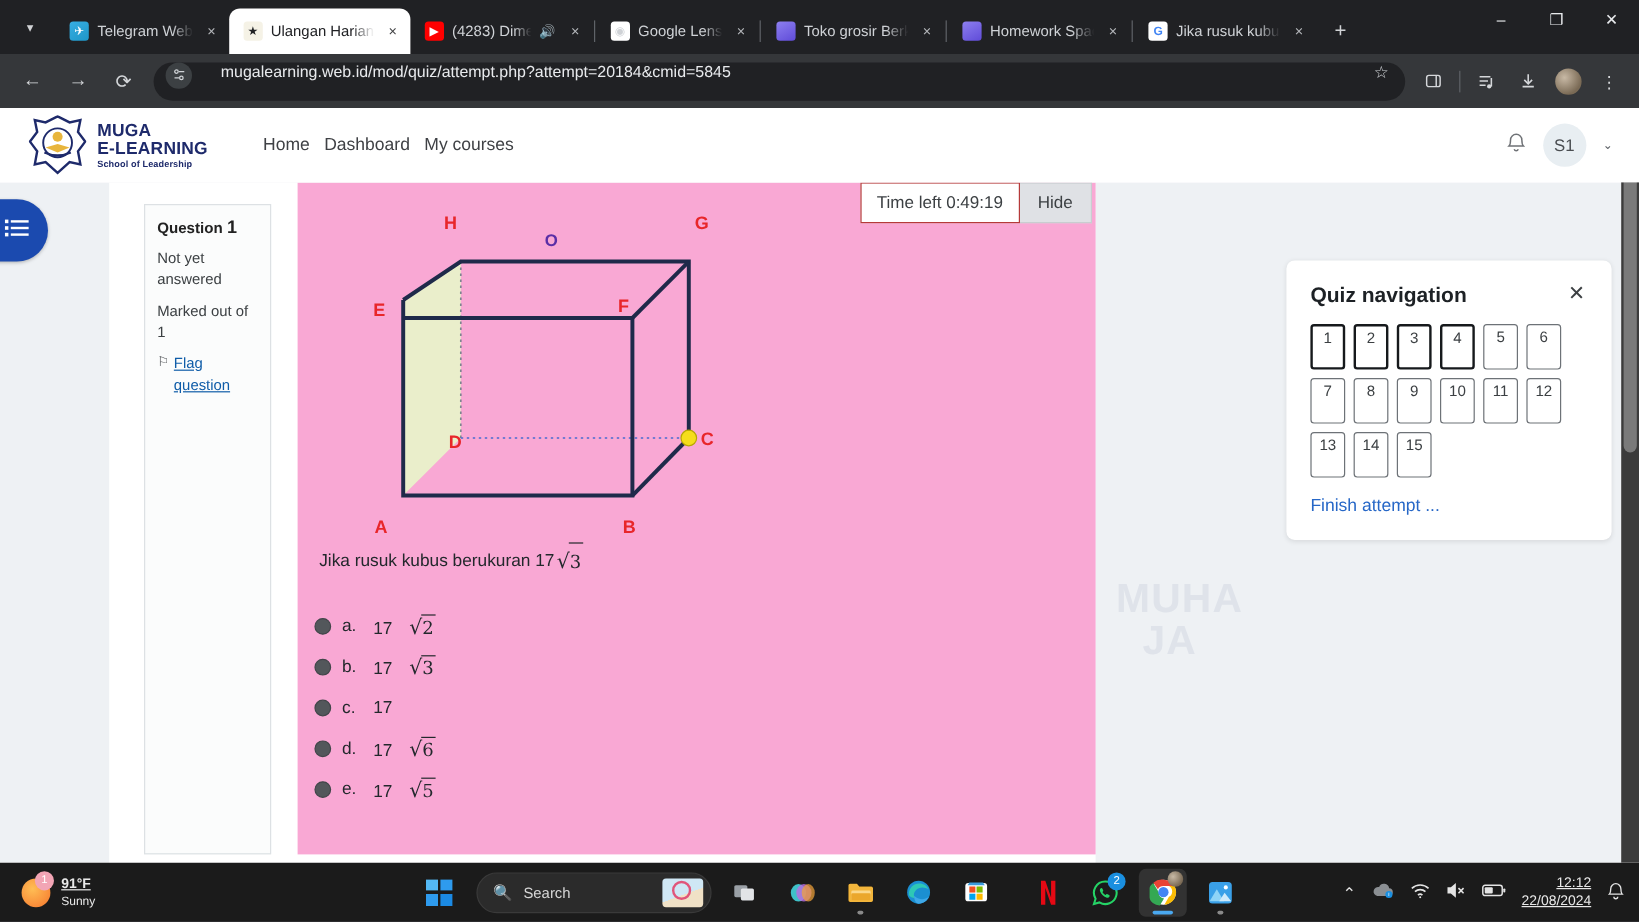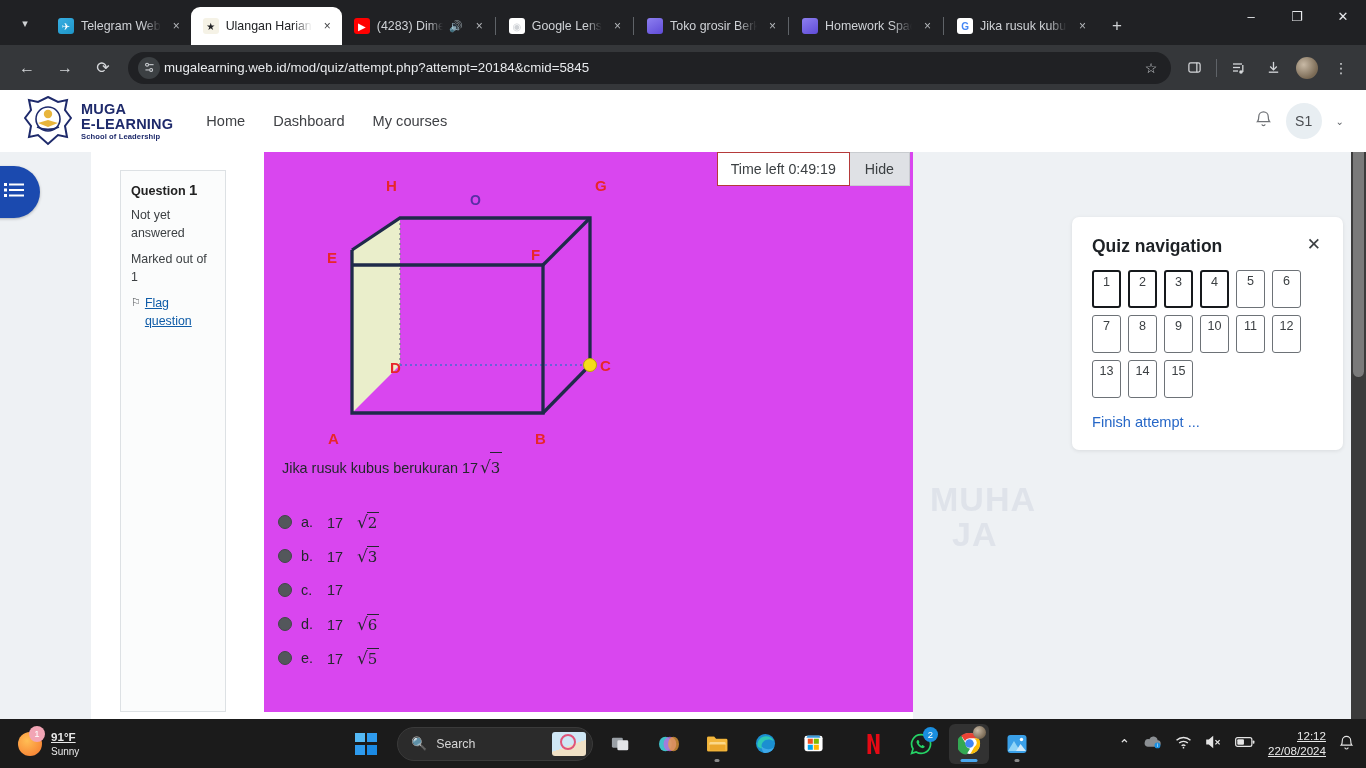--- a/index.html
+++ b/index.html
@@ -67,22 +67,22 @@
   .fi-google { background:#fff; border-radius:50%; color:#4285f4; font-weight:bold; font-size:12px; }
 
   .toolbar { height: 45px; background: #35373a; display: flex; align-items: center; padding: 0 8px; }
   .navbtn {
     width: 32px; height: 32px; border-radius: 50%; margin: 0 3px;
     display: flex; align-items: center; justify-content: center;
     color: #d5d7da; font-size: 16px;
   }
   .omnibox {
     flex: 1 1 auto; height: 32px; background: #202124; border-radius: 16px;
-    display: flex; align-items: center; padding: 0 6px 0 10px;
-    margin: 0 6px; gap: 4px;
+    display: flex; align-items: flex-start; padding: 0 6px 0 10px;
+    margin: 0 6px; gap: 24px;
   }
   .omni-icon {
     width: 22px; height: 22px; border-radius:50%; background:#3c4043;
     display:flex;align-items:center;justify-content:center;
   }
   .omni-url { color: #e8eaed; font-size: 13.3px; white-space: nowrap; flex:1; }
   .omni-star { width: 28px; display:flex;align-items:center;justify-content:center; color:#cfd2d6; font-size:14px; }
   .tb-icon {
     width: 30px; height: 30px; margin: 0 2px; border-radius: 50%;
     display:flex;align-items:center;justify-content:center;
@@ -116,21 +116,21 @@
     padding: 0 22px 0 24px; position: relative; z-index: 5;
   }
   .brand { display: flex; align-items: center; gap: 9px; }
   .brand-logo {
     width: 48px; height: 50px; position: relative; flex: 0 0 48px;
   }
   .brand-text { line-height: 1.03; }
   .brand-l1 { font-size: 14.5px; font-weight: 800; color: #1e2a6b; letter-spacing: .2px; }
   .brand-l2 { font-size: 14.5px; font-weight: 800; color: #1e2a6b; letter-spacing: .2px; }
   .brand-l3 { font-size: 7.6px; font-weight: 700; color: #1e2a6b; letter-spacing: .1px; margin-top:1px;}
-  .nav-links { display: flex; gap: 28px; margin-left: 33px; }
+  .nav-links { display: flex; gap: 12px; margin-left: 46px; }
   .nav-link { font-size: 14.6px; color: #3f4145; }
   .nav-right { margin-left: auto; display: flex; align-items: center; gap: 14px; }
   .bell { font-size: 17px; color: #6f7276; }
   .avatar-chip {
     width: 36px; height: 36px; border-radius: 50%; background: #e8eef2;
     display: flex; align-items: center; justify-content: center;
     font-size: 14px; color: #4a4d51;
   }
   .caret-down { font-size: 10px; color:#5f6368; }
 
@@ -165,21 +165,21 @@
     font-size: 12.4px; color: #3c4043; line-height: 1.45;
   }
   .qinfo-title { font-weight: 700; color: #222; font-size: 12.6px; margin-bottom:6px;}
   .qinfo-title .qnum { font-size: 15px; font-weight: 700; }
   .qinfo-block { margin-bottom: 8px; }
   .qflag { display: flex; gap: 4px; align-items: flex-start; }
   .qflag a { color: #0f5ca8; text-decoration: underline; }
   .flag-ico { color:#4a4d51; font-size: 11px; }
 
   .qcontent {
-    flex: 1 1 auto; margin-left: 38px; background: #d946ef;
+    flex: 1 1 auto; margin-left: 22px; background: #f9a8d4;
     min-height: 560px; padding: 0 0 20px 0; position: relative;
   }
 
   .timer-row {
     position: absolute; right: 3px; top: 0; display: flex; align-items: stretch; z-index: 4;
   }
   .timer-box {
     border: 1px solid #b53a3a; background: #fff; padding: 8px 13px;
     font-size: 14.2px; color: #3c4043;
   }

